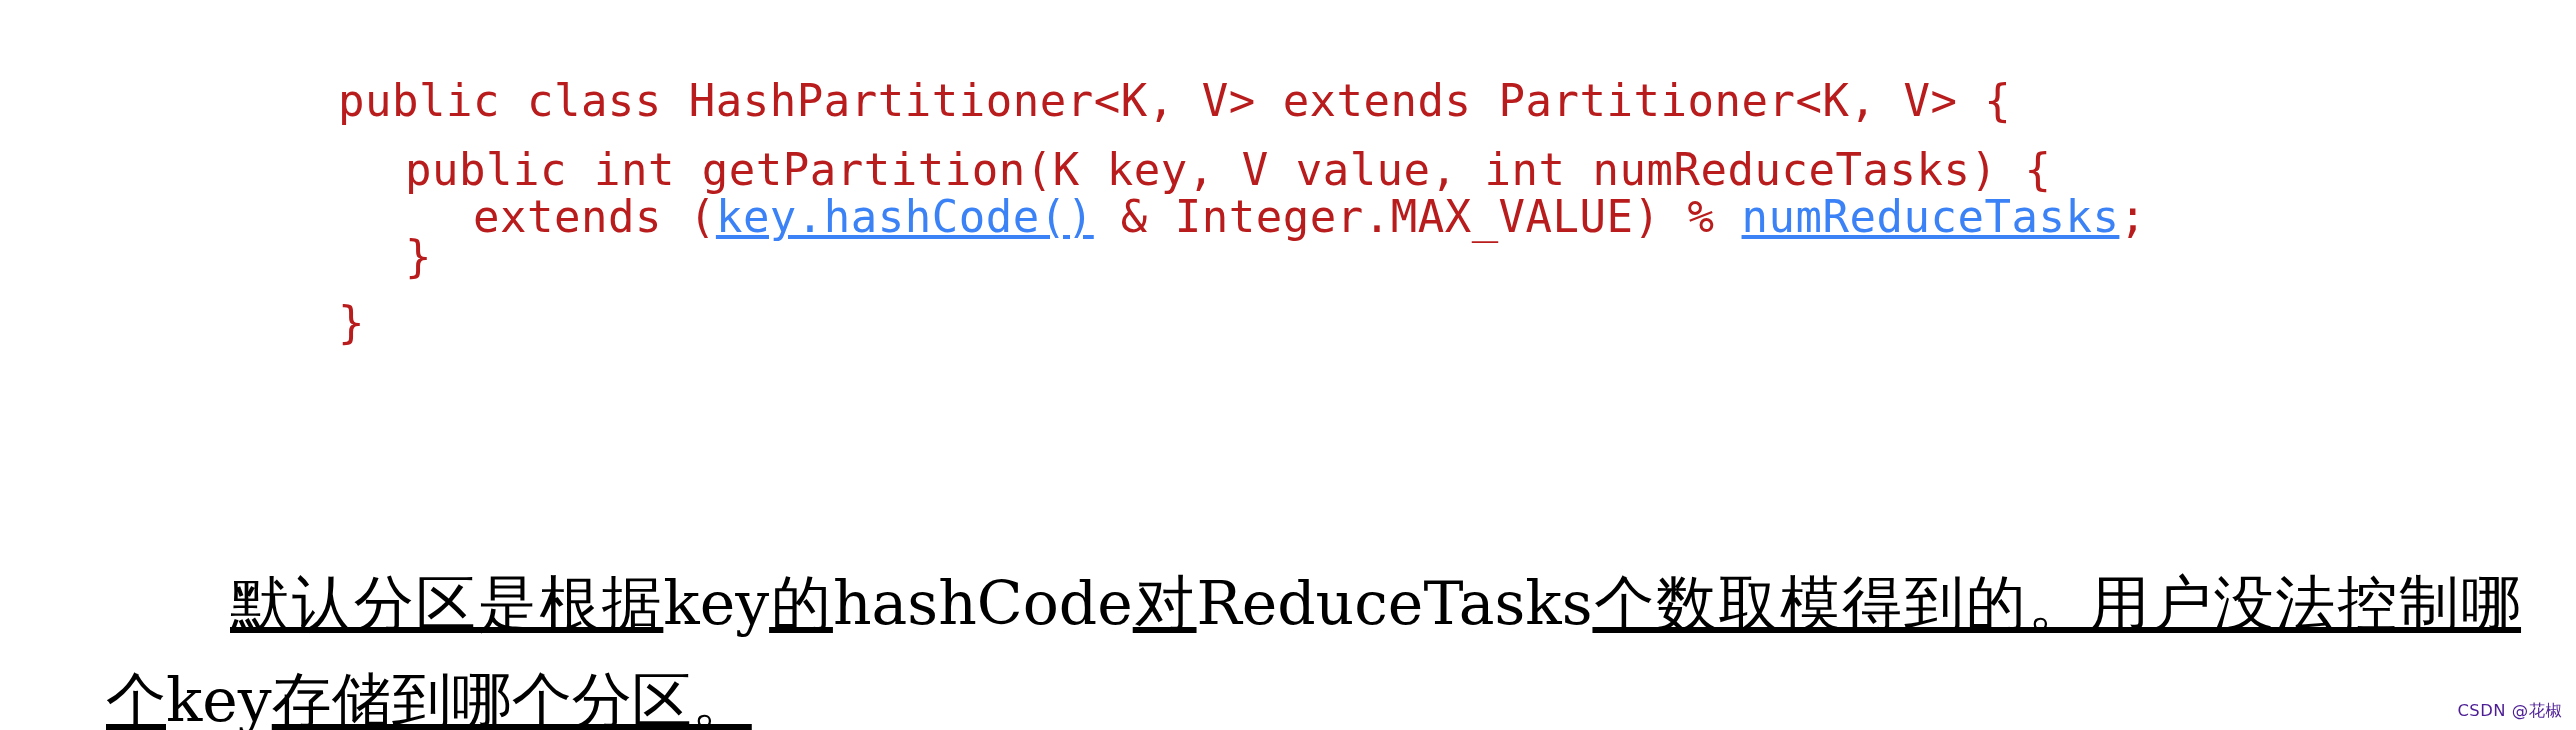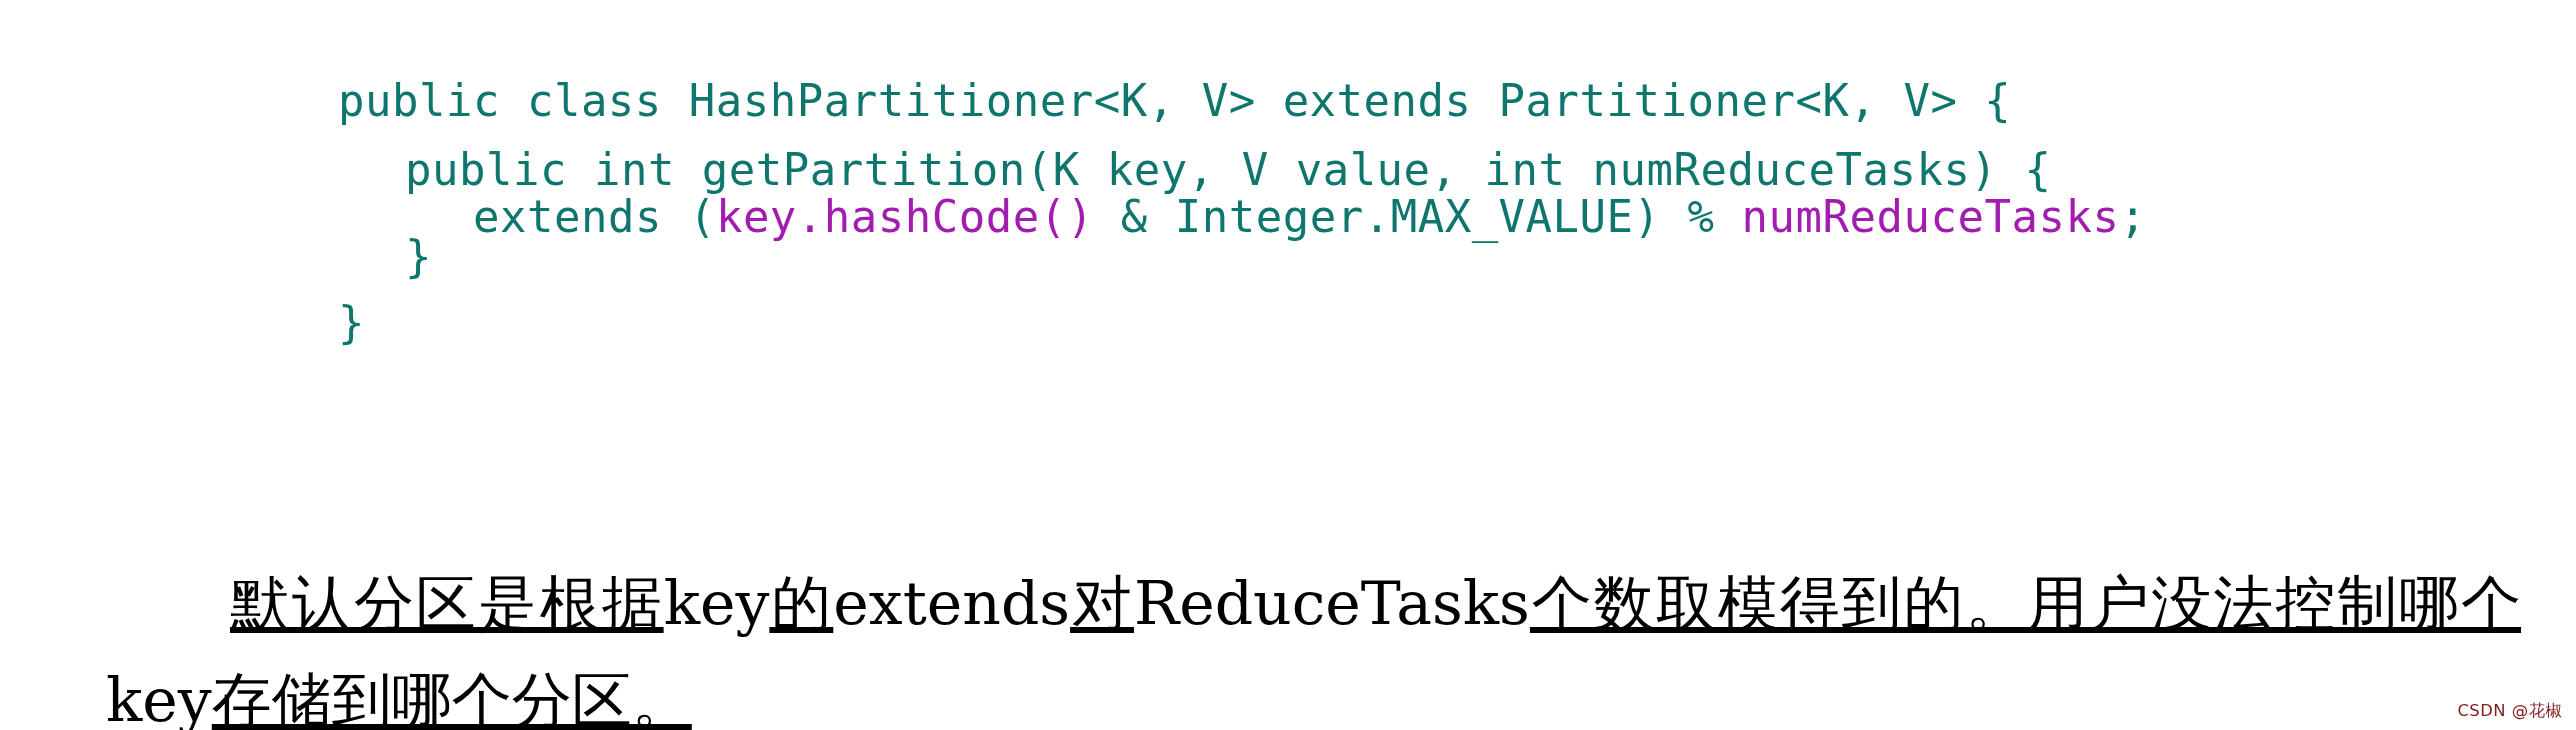--- a/index.html
+++ b/index.html
@@ -24,22 +24,22 @@
   }
   .code-line {
     font-family: "DejaVu Sans Mono", "Liberation Mono", monospace;
     font-size: 44px;
     line-height: 62px;
     color: #000000;
     white-space: pre;
     letter-spacing: 0.5px;
     font-weight: 400;
   }
-  .tok-red { color: #a21caf; }
-  .tok-black { color: #0f766e; }
+  .tok-red { color: #3b82f6; text-decoration: underline; }
+  .tok-black { color: #b91c1c; }
 
   
   #line-class   { position:absolute; left:230px; top:7.7px;   }
   #line-method  { position:absolute; left:297px; top:77px;  }
   #line-return  { position:absolute; left:365px; top:124px; }
   #line-close-1 { position:absolute; left:297px; top:164px; }
   #line-close-2 { position:absolute; left:230px; top:230px; }
 
   
   #prose {
@@ -66,21 +66,21 @@
     margin-top: 36px;
   }
 
   
   #watermark {
     position: absolute;
     right: 13.5px;
     bottom: 7.7px;
     font-family: "DejaVu Sans", sans-serif;
     font-size: 16.4px;
-    color: #7f1d1d;
+    color: #4c1d95;
     letter-spacing: 0.5px;
     user-select: none;
     white-space: pre;
   }
 </style>
 </head>
 <body>
 
 <div id="code-block">
 
@@ -99,16 +99,16 @@
   <div class="code-line" id="line-close-1">
     <span class="tok-black">}</span>
   </div>
 
   <div class="code-line" id="line-close-2">
     <span class="tok-black">}</span>
   </div>
 
 </div>
 
-<p id="prose"><span class="cjk">默认分区是根据</span><span class="latin">key</span><span class="cjk">的</span><span class="latin">extends</span><span class="cjk">对</span><span class="latin">ReduceTasks</span><span class="cjk">个数取模得到的。用户没法控制哪个</span><span class="latin">key</span><span class="cjk">存储到哪个分区。</span></p>
+<p id="prose"><span class="cjk">默认分区是根据</span><span class="latin">key</span><span class="cjk">的</span><span class="latin">hashCode</span><span class="cjk">对</span><span class="latin">ReduceTasks</span><span class="cjk">个数取模得到的。用户没法控制哪个</span><span class="latin">key</span><span class="cjk">存储到哪个分区。</span></p>
 
 <div id="watermark">CSDN @花椒</div>
 
 
 </body></html>

